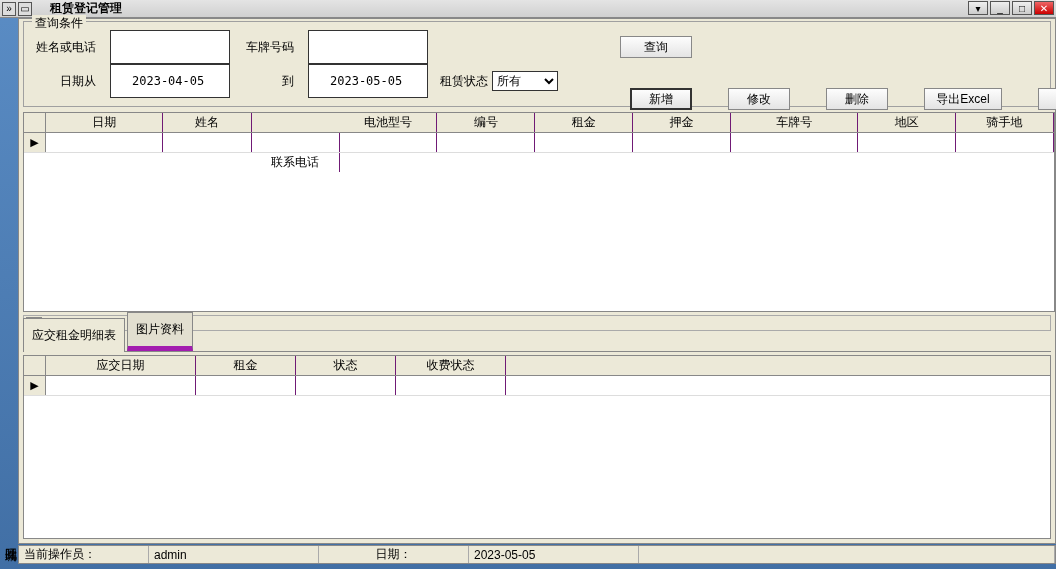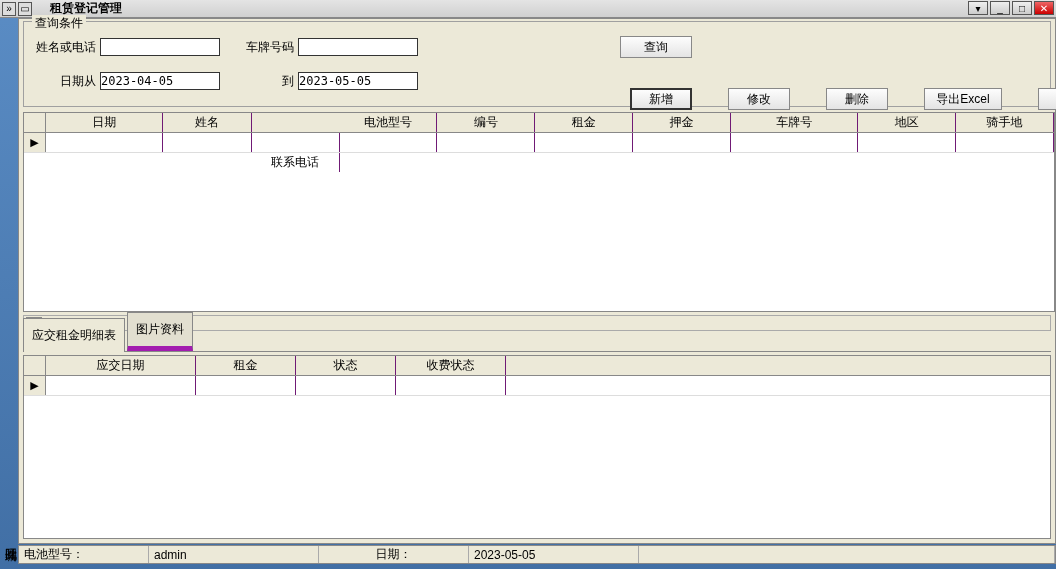--- a/index.html
+++ b/index.html
@@ -11,21 +11,21 @@
     .outer-btn { width: 20px; height: 14px; border: 1px solid #555; background: linear-gradient(#eee,#ccc); display: flex; align-items: center; justify-content: center; font-size: 10px; }
     .outer-btn.close { background: linear-gradient(#e66,#c00); color: #fff; }
     
     .main-panel { position: absolute; top: 18px; left: 18px; right: 0; bottom: 25px; background: #ece9d8; border: 1px solid #888; }
     .side-text { position: absolute; left: 2px; bottom: 30px; writing-mode: vertical-rl; font-size: 12px; color: #000; }
     
     .groupbox { position: absolute; top: 2px; left: 4px; right: 4px; height: 86px; border: 1px solid #a0a0a0; }
     .groupbox-title { position: absolute; top: -7px; left: 8px; background: #ece9d8; padding: 0 3px; }
     .gb-row { position: absolute; height: 22px; display: flex; align-items: center; }
     .gb-label { text-align: right; padding-right: 4px; white-space: nowrap; }
-    .gb-input { height: 18px; border: 1px solid #333; background: #fff; padding: 0 0; font-family: monospace; font-size: 12px; }
+    .gb-input { height: 34px; border: 1px solid #333; background: #fff; padding: 0 21px; font-family: monospace; font-size: 12px; margin-left: 10px; }
     .gb-select { height: 20px; border: 1px solid #333; background: #fff; font-size: 12px; }
     .gb-btn { height: 22px; padding: 0 8px; border: 1px solid #888; background: linear-gradient(#fdfdfd,#e4e4e4); min-width: 62px; cursor: pointer; }
     .gb-btn.focus { border: 2px solid #333; padding: 0 7px; }
     
     .grid-area { position: absolute; top: 93px; left: 4px; right: 0; height: 200px; border: 1px solid #888; background: #fff; overflow: hidden; }
     .grid-head { display: flex; background: #ece9d8; border-bottom: 1px solid #888; height: 20px; }
     .gh-cell, .gr-cell { border-right: 1px solid #701a75; display: flex; align-items: center; justify-content: center; height: 19px; }
     .grid-row { display: flex; background: #fff; height: 20px; border-bottom: 1px solid #ddd; }
     .row-indicator { width: 22px; min-width: 22px; background: #ece9d8; border-right: 1px solid #888; display: flex; align-items: center; justify-content: center; font-size: 11px; }
     
@@ -76,20 +76,26 @@
       <button class="gb-btn" style="min-width:72px">查询</button>
     </div>
 
     <div class="gb-row" style="top:48px; left:10px;">
       <span class="gb-label" style="width:66px;">日期从</span>
       <input class="gb-input" style="width: 120px;" value="2023-04-05">
     </div>
     <div class="gb-row" style="top:48px; left:244px;">
       <span class="gb-label" style="width:30px;">到</span>
       <input class="gb-input" style="width: 120px;" value="2023-05-05">
+    </div>
+    <div class="gb-row" style="top:48px; left:412px;">
+      <span class="gb-label" style="width:56px;">租赁状态</span>
+      <select class="gb-select" style="width:66px;">
+        <option>所有</option>
+      </select>
     </div>
     <div class="gb-row" style="top:66px; left:580px; gap:36px;padding-left:26px;">
       <button class="gb-btn focus">新增</button>
       <button class="gb-btn">修改</button>
       <button class="gb-btn">删除</button>
       <button class="gb-btn" style="min-width:78px">导出Excel</button>
       <button class="gb-btn">返回</button>
     </div>
   </div>
 
@@ -144,18 +150,18 @@
       <div class="gr-cell" style="width:150px;"></div>
       <div class="gr-cell" style="width:100px;"></div>
       <div class="gr-cell" style="width:100px;"></div>
       <div class="gr-cell" style="width:110px;"></div>
     </div>
   </div>
 
 </div>
 
 <div class="statusbar">
-  <div class="sb-cell" style="width:130px;">电池型号：</div>
+  <div class="sb-cell" style="width:130px;">当前操作员：</div>
   <div class="sb-cell" style="width:170px;">admin</div>
   <div class="sb-cell" style="width:150px; justify-content:center;">日期：</div>
   <div class="sb-cell" style="width:170px;">2023-05-05</div>
   <div class="sb-cell" style="flex:1;"></div>
 </div>
 
 </body></html>

